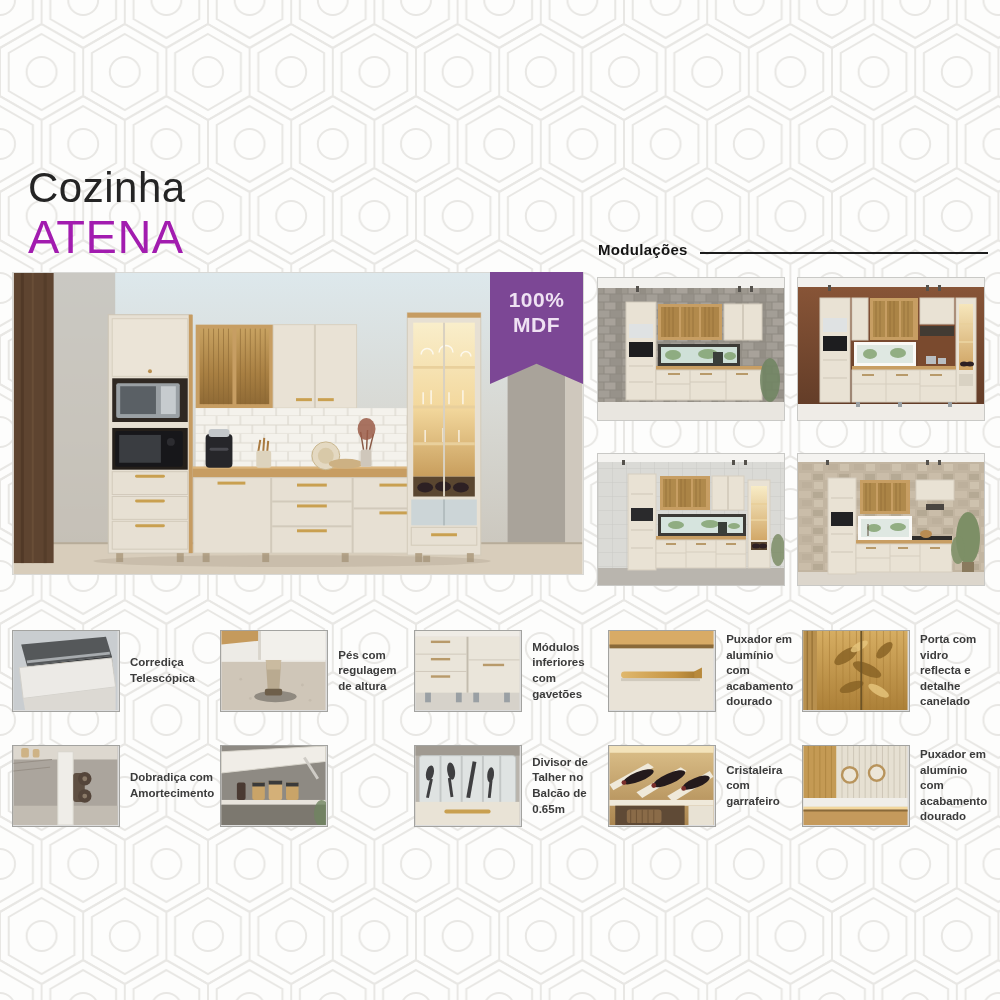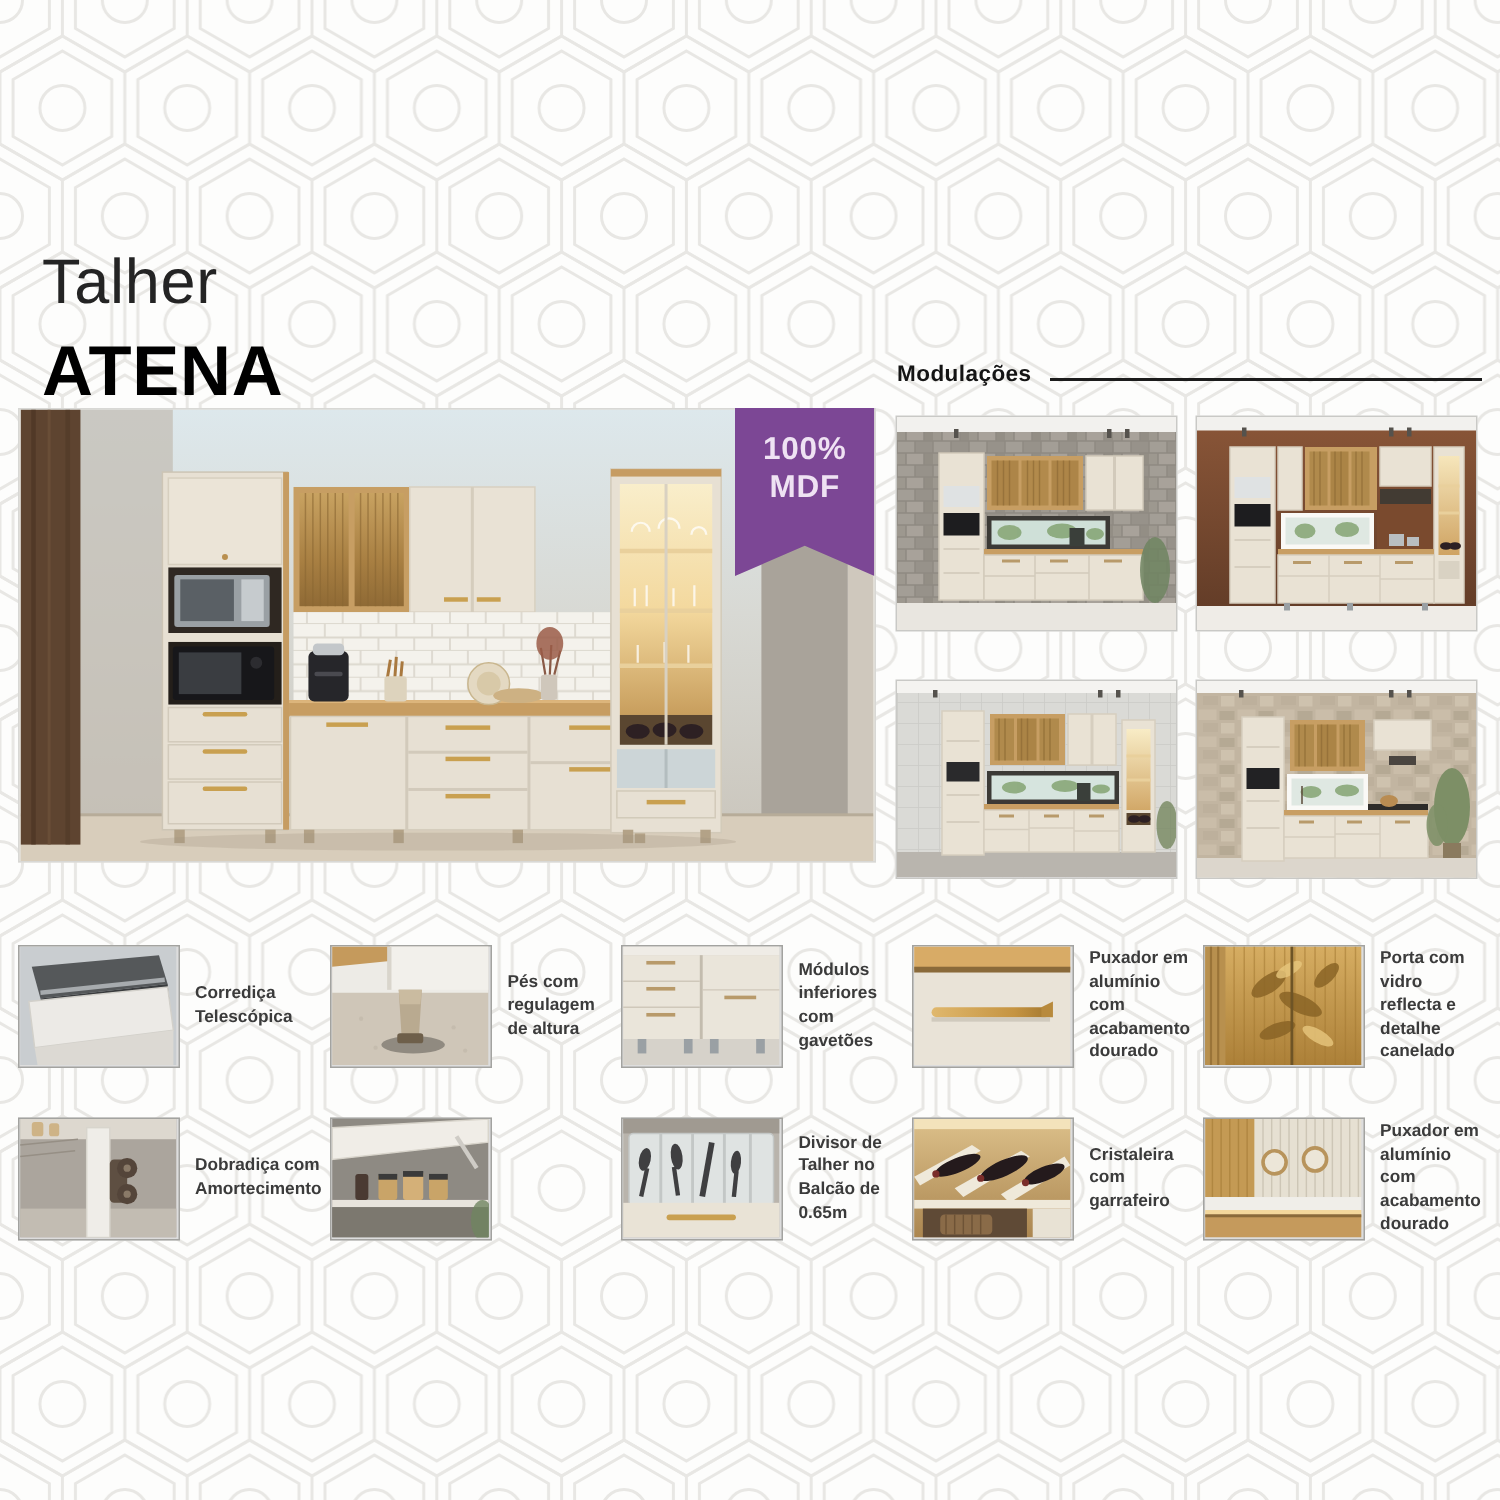--- a/index.html
+++ b/index.html
@@ -4,21 +4,21 @@
 <style>
   * { margin:0; padding:0; box-sizing:border-box; }
   html,body { background:#ffffff; }
   body { font-family:"Liberation Sans","DejaVu Sans",sans-serif; color:#1e1e1e; }
   #page { position:relative; width:1000px; height:1000px; background:#fdfdfc; overflow:hidden; }
   .bg-pattern { position:absolute; left:0; top:0; z-index:0; }
 
   
   .title-block { position:absolute; left:28px; top:166px; z-index:2; line-height:1.05; }
   .title-line1 { font-size:42px; font-weight:400; color:#242424; letter-spacing:0.5px; }
-  .title-line2 { font-size:47px; font-weight:700; color:#000000; letter-spacing:0.5px; margin-top:12px; }
+  .title-line2 { font-size:47px; font-weight:400; color:#a21caf; letter-spacing:0.5px; margin-top:2px; }
 
   
   .main-photo { position:absolute; left:12px; top:272px; width:572px; height:303px; z-index:1;
                 border:1px solid #d8d8d5; background:#e8e4dc; }
   .main-photo svg { display:block; }
 
   
   .badge { position:absolute; left:490px; top:272px; width:93px; height:112px; z-index:3;
            background:#7c4795;
            clip-path:polygon(0 0, 100% 0, 100% 100%, 50% 82%, 0 100%);
@@ -72,21 +72,21 @@
           <use href="#hx" x="0" y="144"></use>
             <use href="#hx" x="83.2" y="144"></use>
         </g>
       </pattern>
     </defs>
     <rect width="1000" height="1000" fill="#fdfdfc"></rect>
     <rect width="1000" height="1000" fill="url(#hexpat)"></rect>
   </svg>
 
   <div class="title-block">
-    <div class="title-line1">Talher</div>
+    <div class="title-line1">Cozinha</div>
     <div class="title-line2">ATENA</div>
   </div>
 
   <div class="main-photo">
     <svg viewBox="0 0 572 303" width="570" height="301">
       <defs>
         <linearGradient id="wallg" x1="0" y1="0" x2="0" y2="1">
           <stop offset="0" stop-color="#dde8ec"></stop>
             <stop offset="0.45" stop-color="#d8d9d4"></stop>
             <stop offset="1" stop-color="#c9c4ba"></stop>

